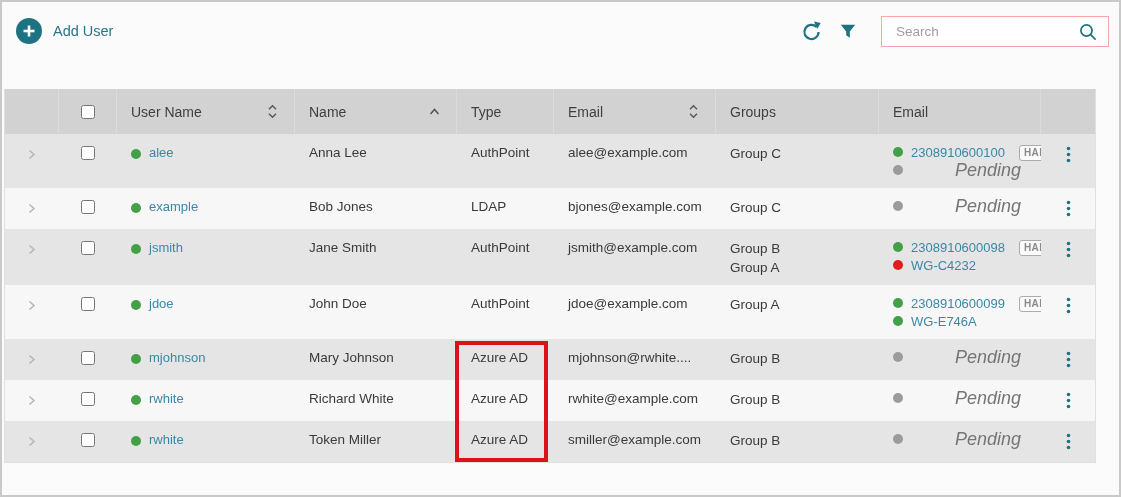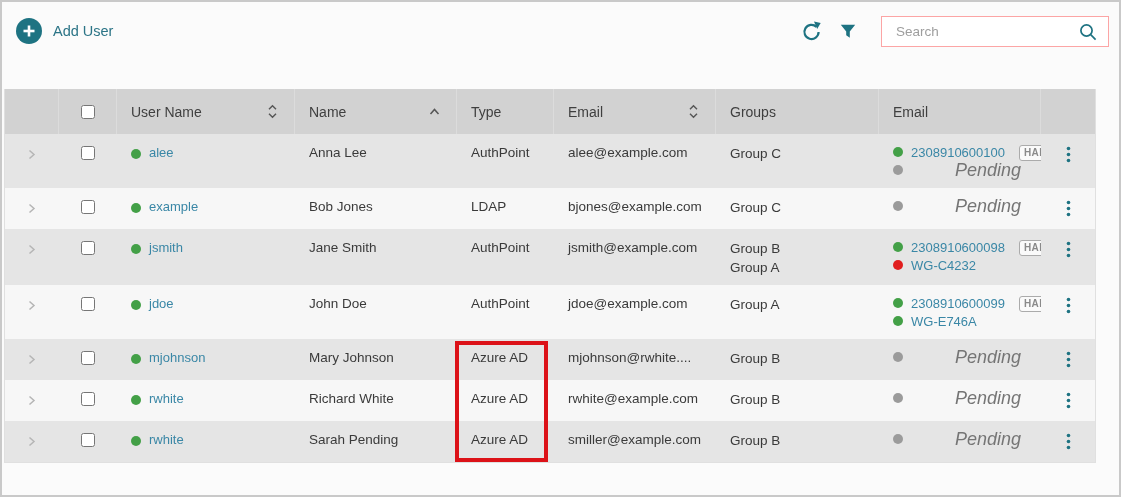--- a/index.html
+++ b/index.html
@@ -394,21 +394,21 @@
           </div>
           <div class="td center">
             <input class="cbx" type="checkbox" style="">
           </div>
           <div class="td">
             <div class="user-cell">
               <span class="dot green"></span>
               <a class="link">rwhite</a>
             </div>
           </div>
-          <div class="td"><span>Sarah Pending</span></div>
+          <div class="td"><span>Token Miller</span></div>
           <div class="td type-td"><span>Azure AD</span><div class="hl-seg hl-bottom"></div></div>
           <div class="td"><span>smiller@example.com</span></div>
           <div class="td">
             <div class="group-line">Group B</div>
           </div>
           <div class="td token-td">
             <div class="token-line">
               <span class="dot gray"></span>
               <span class="pending">Pending</span>
             </div>

